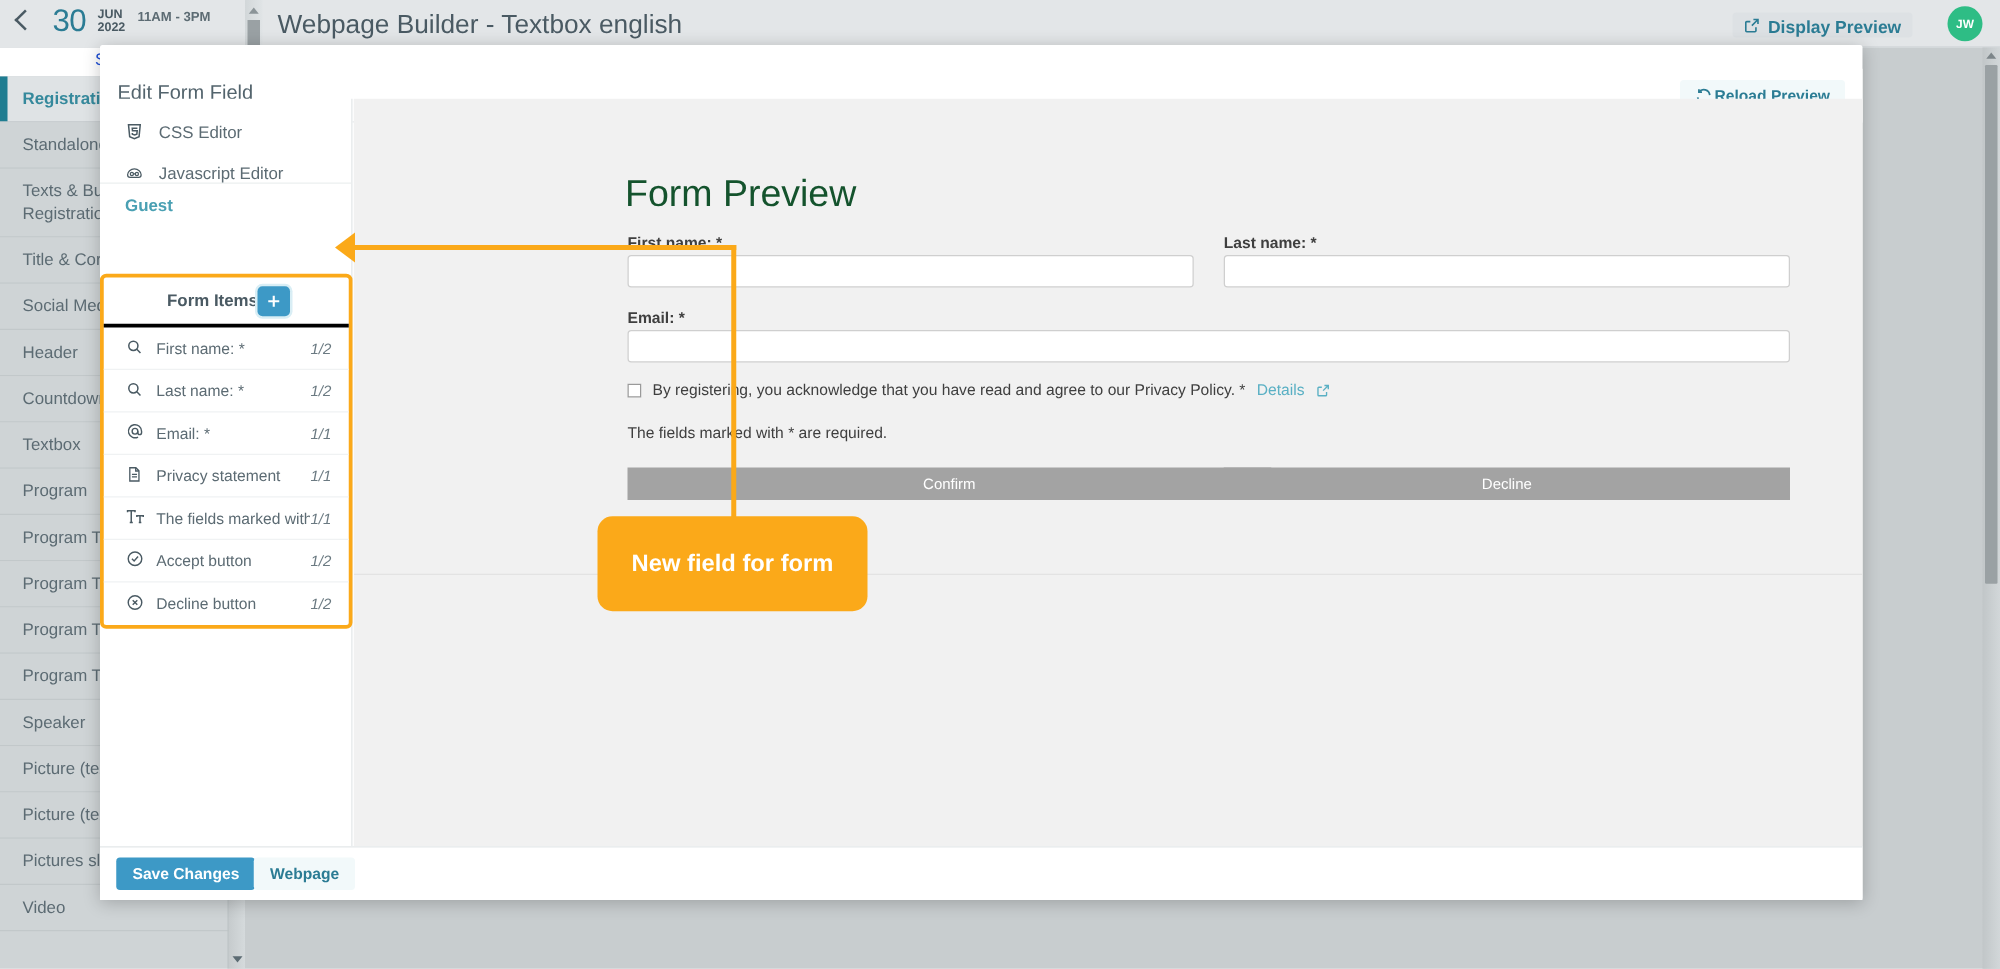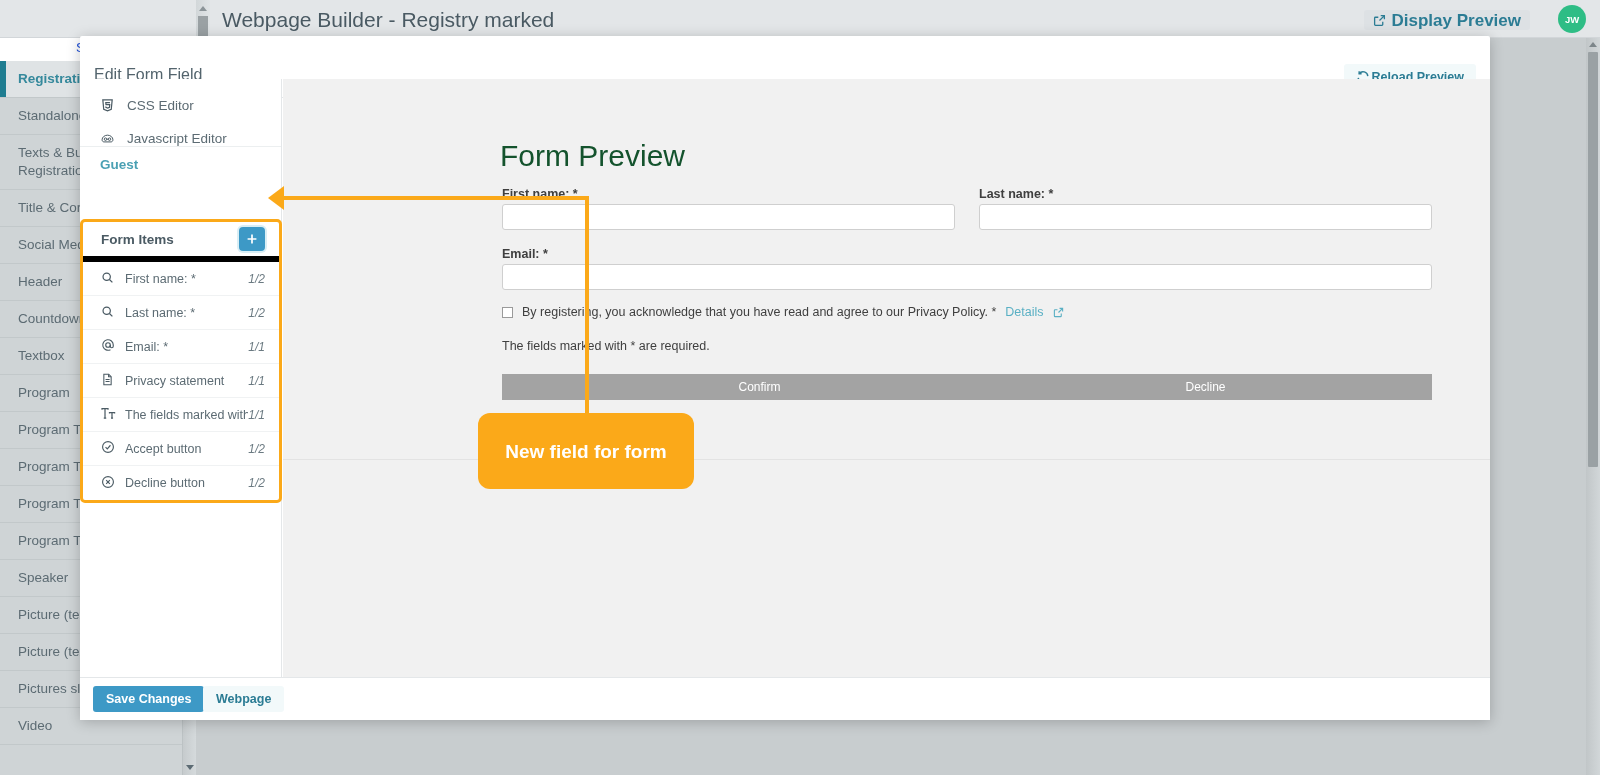--- a/index.html
+++ b/index.html
@@ -54,21 +54,21 @@
     font-size: 13.5px; color: #1d4ed8; margin-left: 36px;
   }
   .app-title {
     position: absolute; left: 222px; top: 8px;
     font-size: 21px; color: #4a5a63; font-weight: 400;
   }
   .display-preview {
     position: absolute; right: 70px; top: 10px;
     height: 20px; padding: 1px 9px 0 9px;
     background: #dde1e4; border-radius: 3px;
-    font-size: 17px; color: #2b7c94; font-weight: 700;
+    font-size: 14px; color: #2b7c94; font-weight: 700;
     display: flex; align-items: center; gap: 6px;
   }
   .avatar {
     position: absolute; right: 14px; top: 5px;
     width: 28px; height: 28px; border-radius: 50%;
     background: #2ebd85; color: #fff;
     font-size: 9.5px; font-weight: 700;
     display: flex; align-items: center; justify-content: center;
   }
   svg.ic { display: block; }
@@ -185,23 +185,23 @@
   .guest-label {
     padding: 10px 0 9px 20px;
     font-size: 13.5px; color: #4aa0b3; font-weight: 700;
   }
   .form-items-box {
     position: absolute; left: 0; top: 140px; width: 202px;
     border: 3px solid #FBA919; border-radius: 5px;
     background: #fff;
   }
   .fi-head {
-    height: 40px; display: flex; align-items: center; justify-content: space-between;
+    height: 40px; display: flex; align-items: center; justify-content: center;
     padding: 0 14px 0 18px;
-    border-bottom: 6px solid #000000;
+    border-bottom: 3px solid #000000;
   }
   .fi-title { font-size: 13.5px; color: #4a5a63; font-weight: 700; }
   .fi-add {
     width: 26px; height: 24px; border-radius: 4px;
     background: #3d99c6; color: #fff;
     display: flex; align-items: center; justify-content: center;
     font-size: 16px; line-height: 1; font-weight: 400;
     box-shadow: 0 0 0 2px #d9eef5;
   }
   .fi-row {
@@ -300,21 +300,28 @@
     display: flex; align-items: center; justify-content: center;
     padding: 0 22px;
   }
 </style>
 </head>
 <body>
 
 <div id="app">
 
   <div class="topbar">
-    <div class="app-title">Webpage Builder - Registry marked</div>
+    <div class="topbar-left">
+      <div class="back-chev"></div>
+      <div class="date-num">30</div>
+      <div class="date-mon">JUN</div>
+      <div class="date-yr">2022</div>
+      <div class="date-time">11AM - 3PM</div>
+    </div>
+    <div class="app-title">Webpage Builder - Textbox english</div>
     <div class="display-preview">
       <span>
         <svg class="ic" width="13" height="13" viewBox="0 0 16 16" fill="none" stroke="#2b7c94" stroke-width="1.6">
           <path d="M9.5 2h4.5v4.5M14 2l-6 6"></path>
             <path d="M12 9.5V13a1 1 0 0 1-1 1H3a1 1 0 0 1-1-1V5a1 1 0 0 1 1-1h3.5"></path>
         </svg>
       </span>
       <span>Display Preview</span>
     </div>
     <div class="avatar">JW</div>

